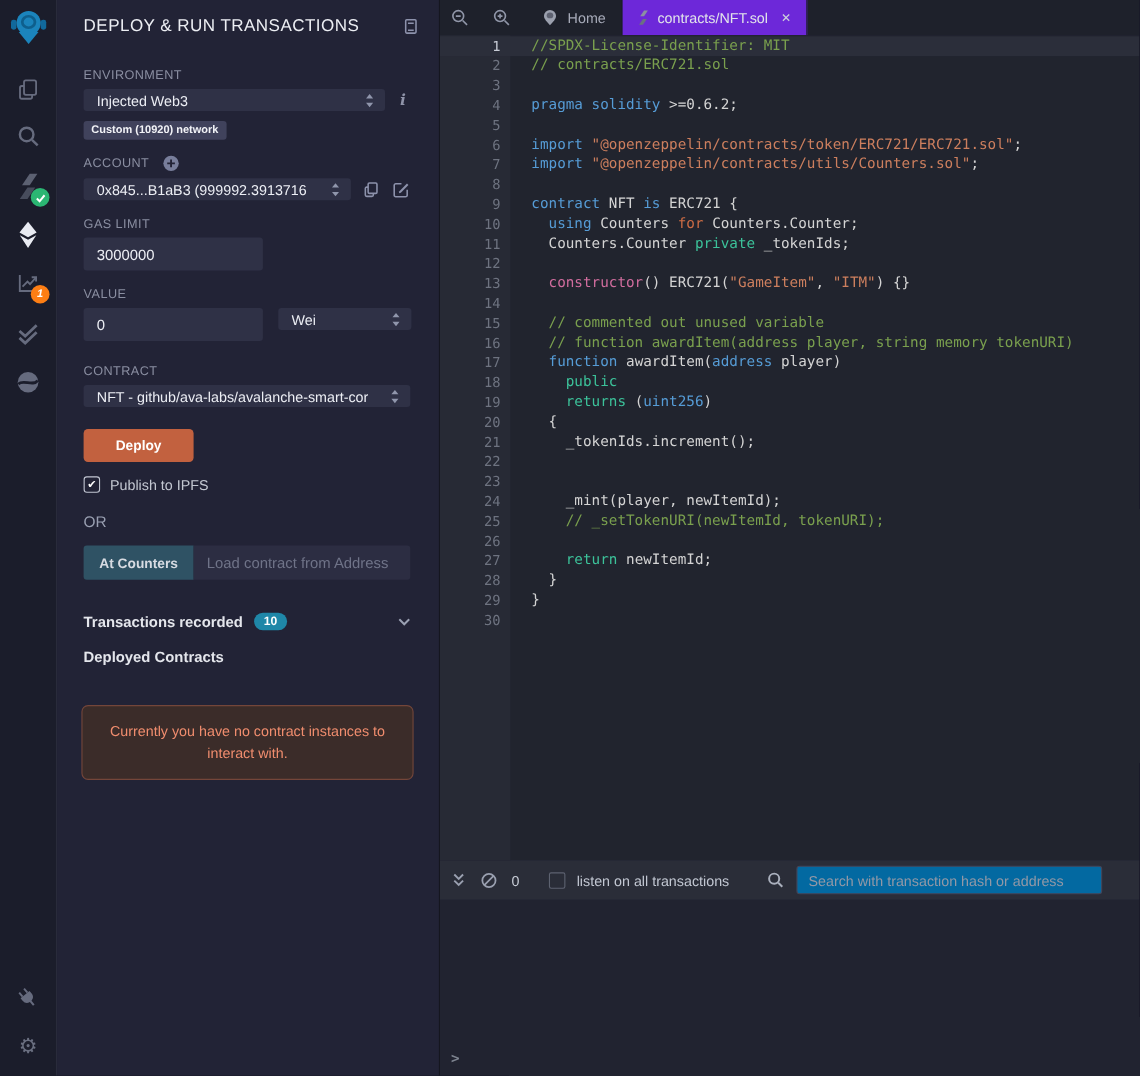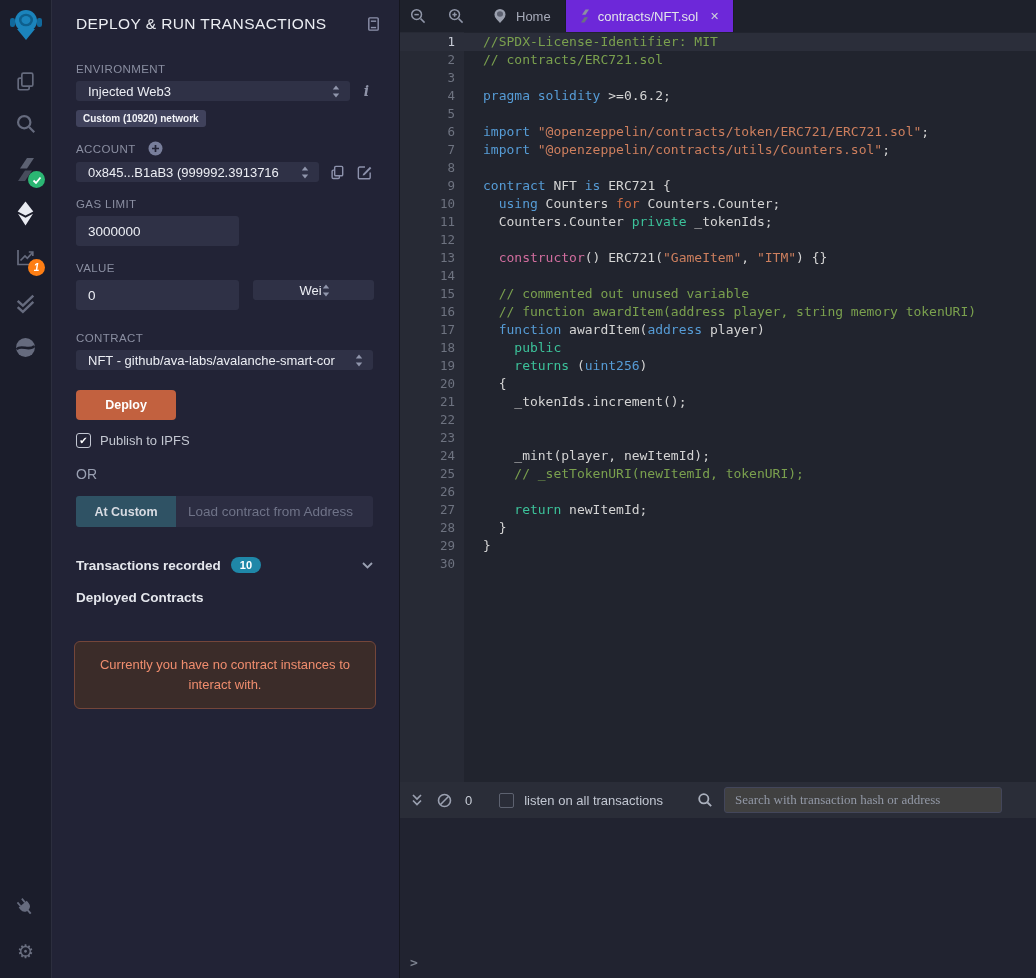--- a/index.html
+++ b/index.html
@@ -21,21 +21,21 @@
   .lbl { font-size:11.5px; color:#8a8ea1; letter-spacing:.4px; margin-top:16px; }
   .lbl-row { display:flex; align-items:center; gap:12px; }
   .ctl-row { display:flex; align-items:center; margin-top:6px; gap:10px; }
   .tsel { background:#2f3146; border-radius:3px; height:20px; display:flex; align-items:center; justify-content:space-between; padding:0 10px 0 12px; font-size:13px; color:#eceef4; flex:1; min-width:0; cursor:pointer; }
   .tsel .sel-text { white-space:nowrap; overflow:hidden; }
   .tinput { background:#2f3146; border:none; border-radius:3px; height:30px; padding:10px 12px; font-size:13.5px; color:#eceef4; font-family:inherit; width:100%; }
   .tinput::placeholder { color:#6f7388; }
   .net-badge { display:inline-block; margin-top:9px; background:#40425c; color:#f2f3f7; font-size:10px; font-weight:bold; padding:3px 7px; border-radius:3px; }
   .value-row { display:flex; gap:14px; margin-top:6px; }
   .value-row .vin { width:163px; }
-  .value-row .vsel { width:121px; flex:0 0 121px;justify-content:center; }
+  .value-row .vsel { width:121px; flex:0 0 121px; }
   .deploy-btn { margin-top:20px; width:100px; height:30px; background:#c2613f; color:#fff; border:none; border-radius:4px; font-size:12.5px; font-weight:bold; font-family:inherit; cursor:pointer; }
   .chk-row { display:flex; align-items:center; gap:9px; margin-top:13px; cursor:pointer; }
   .chk { width:15px; height:15px; border:1px solid #c2c6d2; border-radius:3px; display:flex; align-items:center; justify-content:center; font-size:10px; color:#fff; background:transparent; }
   .chk-label { font-size:13px; color:#c3c7d1; }
   .or { color:#9aa0b2; font-size:14px; margin-top:18px; }
   .ataddr-row { display:flex; margin-top:14px; }
   .ataddr-btn { width:100px; flex:0 0 100px; height:31px; background:#2f5264; border:none; border-radius:3px 0 0 3px; color:#d7dbe2; font-size:12.5px; font-weight:bold; font-family:inherit; cursor:pointer; }
   .ataddr-input { height:31px; background:#2c2d42; border-radius:0 3px 3px 0; }
   .tx-row { display:flex; align-items:center; gap:10px; margin-top:30px; cursor:pointer; }
   .tx-title { font-size:13.5px; font-weight:bold; color:#e4e6ec; }
@@ -66,21 +66,21 @@
   .tok-s { color:#cd7f5e; }
   .tok-g { color:#3cc29a; }
   .tok-m { color:#d16d9e; }
 
   
   .termbar { height:36px; flex:0 0 36px; background:#2a2d38; display:flex; align-items:center; padding:0 34px 0 10px; gap:13px; }
   .term-count { color:#c7ccd6; font-size:13px; margin:0 6px 0 0; }
   .term-chk { width:15px; height:15px; border:1px solid #5d6270; border-radius:2px; margin-left:8px; cursor:pointer; }
   .term-label { font-size:13px; color:#c2c7d2; margin-left:-3px; }
   .search-group { margin-left:auto; display:flex; align-items:center; gap:11px; }
-  .term-search { width:278px; height:26px; background:#404040; border:1px solid #43465a; border-radius:3px; color:#dfe2e9; font-size:13px; padding:0 10px; font-family:Liberation Serif, serif; }
+  .term-search { width:278px; height:26px; background:#0369a1; border:1px solid #43465a; border-radius:3px; color:#dfe2e9; font-size:13px; padding:0 10px; font-family:Liberation Sans, sans-serif; }
   .term-search::placeholder { color:#9298a6; }
   .termbody { flex:1; background:#212330; position:relative; }
   .prompt { position:absolute; left:10px; bottom:8px; color:#7d838f; font-family:"DejaVu Sans Mono", monospace; font-size:13px; font-weight:bold; }
 
   .icon-svg { display:block; }
 </style>
 </head>
 <body>
 
 <div class="app">
@@ -245,21 +245,21 @@
       <button class="deploy-btn">Deploy</button>
 
       <div class="chk-row">
         <span class="chk">✔</span>
         <span class="chk-label">Publish to IPFS</span>
       </div>
 
       <div class="or">OR</div>
 
       <div class="ataddr-row">
-        <button class="ataddr-btn">At Custom</button>
+        <button class="ataddr-btn">At Counters</button>
         <input class="tinput ataddr-input" placeholder="Load contract from Address" style="">
       </div>
 
       <div class="tx-row">
         <span class="tx-title">Transactions recorded</span>
         <span class="tx-badge">10</span>
         <svg class="tx-chev" width="11" height="7" viewBox="0 0 11 7" fill="none" stroke="#9aa0b2" stroke-width="1.8">
             <path d="M1 1 L5.5 5.5 L10 1"></path>
           </svg>
       </div>

